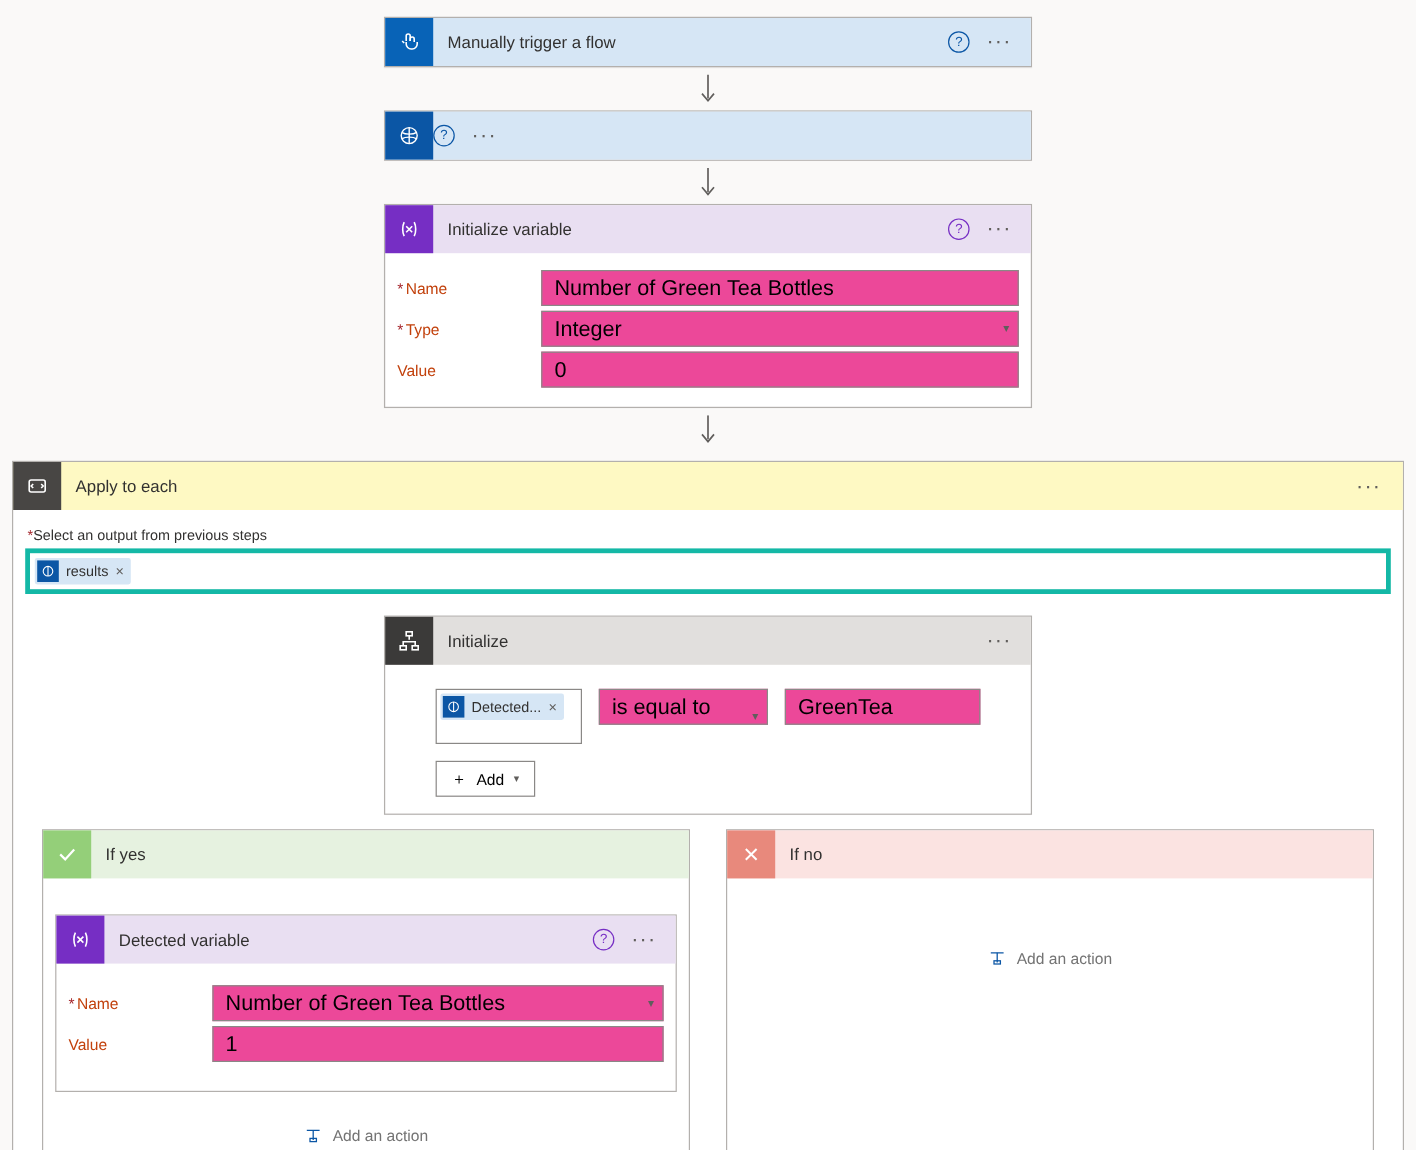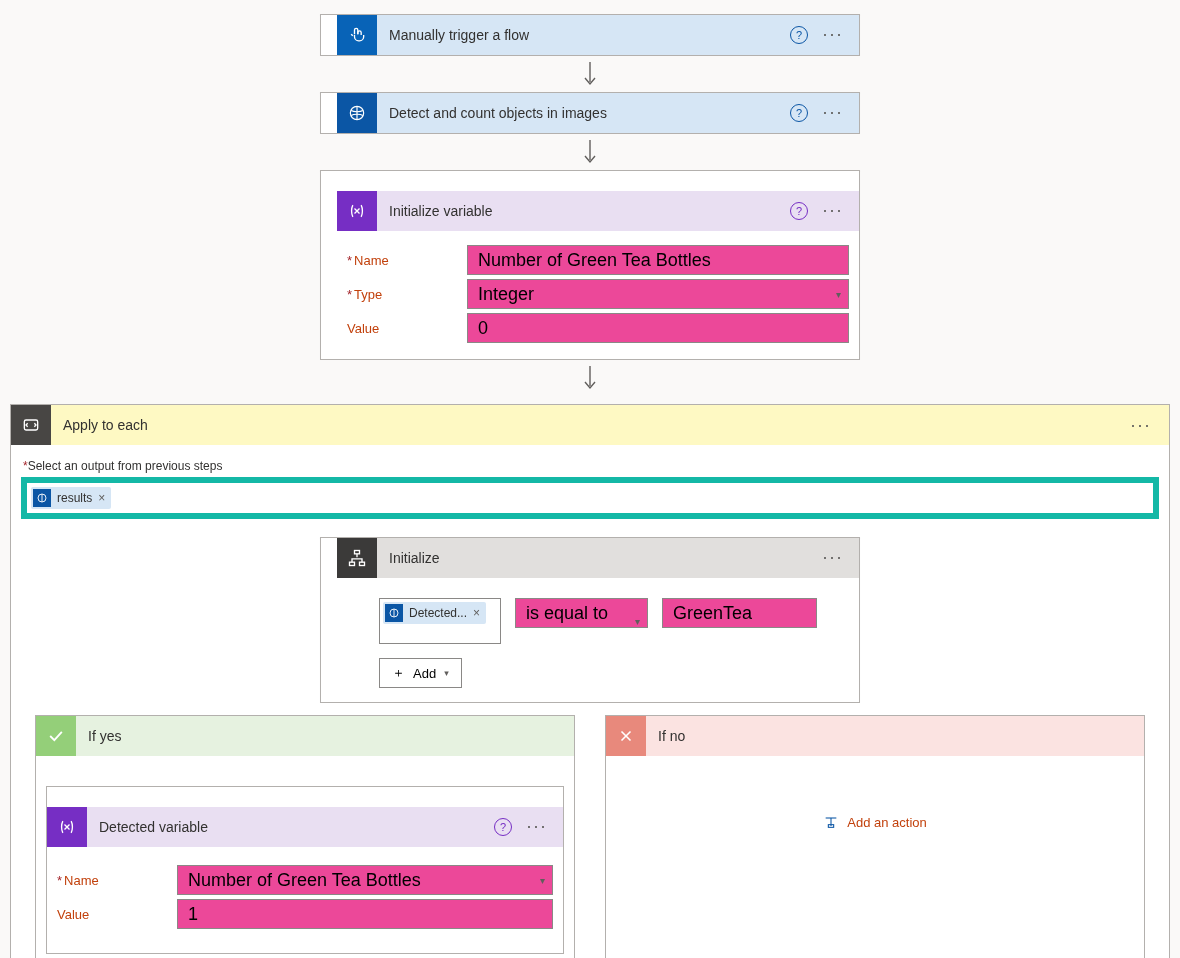--- a/index.html
+++ b/index.html
@@ -13,31 +13,30 @@
     }
     .flow-col { display: flex; flex-direction: column; align-items: center; }
     .arrow-down { display: flex; justify-content: center; padding: 6px 0 4px; }
     .arrow-down svg { width: 14px; height: 26px; }
 
     .card {
       width: 540px;
       border: 1px solid #b3b0ad;
       background: #fff;
       box-shadow: 0 0.3px 0.9px rgba(0,0,0,.1);
-      padding-left: 16px;
     }
     .card-header {
       display: flex;
       align-items: center;
       height: 40px;
       padding-right: 10px;
       border-bottom: 1px solid transparent;
     }
     .hdr-blue   { background: #d6e6f5; }
-    .hdr-purple { background: #e9dff2; margin-top: 20px; }
+    .hdr-purple { background: #e9dff2; }
     .hdr-gray   { background: #e1dfdd; }
 
     .icon-tile {
       width: 40px; height: 40px;
       display: flex; align-items: center; justify-content: center;
       flex-shrink: 0;
     }
     .tile-blue    { background: #0863b7; }
     .tile-darkblue{ background: #0b56a5; }
     .tile-purple  { background: #762ec4; }
@@ -77,21 +76,21 @@
       margin-top: 8px;
     }
     .big-card .card-body { padding: 14px 10px 20px; }
     .big-header {
       display: flex; align-items: center; height: 40px;
       background: #fef9c3; padding-right: 12px;
     }
 
     .sub-label { font-size: 12px; color: #323130; margin: 0 0 4px 2px; }
     .token-box {
-      border: 6px solid #14b8a6; padding: 4px; min-height: 32px;
+      border: 4px solid #14b8a6; padding: 4px; min-height: 32px;
       display: flex; align-items: flex-start; margin-bottom: 18px;
     }
     .token {
       background: #d6e6f5; border-radius: 2px; padding: 2px 6px 2px 2px;
       display: inline-flex; align-items: center; font-size: 12px;
     }
     .token .micro-tile {
       width: 18px; height: 18px; background: #0b56a5; margin-right: 6px;
       display: flex; align-items: center; justify-content: center;
     }
@@ -119,21 +118,21 @@
     .bh-icon {
       width: 40px; height: 40px; display: flex; align-items: center; justify-content: center;
     }
     .bhi-yes { background: #94cf79; }
     .bhi-no  { background: #e8897c; }
     .branch-body { padding: 30px 10px 30px; }
 
     .inner-card { border: 1px solid #b3b0ad; }
     .add-action {
       display: flex; align-items: center; justify-content: center; gap: 8px;
-      color: #c2410c; font-size: 13px; cursor: pointer; padding: 28px 0 8px;
+      color: #737373; font-size: 13px; cursor: pointer; padding: 28px 0 8px;
     }
     .add-action svg { width: 16px; height: 16px; }
 
     svg { display: block; }
   </style>
 </head>
 <body>
 
 <div class="flow-col">
 
@@ -163,21 +162,20 @@
   <div class="card">
     <div class="card-header hdr-blue">
       <div class="icon-tile tile-darkblue">
         <svg width="20" height="20" viewBox="0 0 24 24" fill="none" stroke="#fff" stroke-width="1.4">
           <circle cx="12" cy="12" r="8"></circle>
             <path d="M12 4v16"></path>
             <path d="M5 9c3 2 11 2 14 0"></path>
             <path d="M5 15c3-2 11-2 14 0"></path>
         </svg>
       </div>
-      <div class="hdr-title">Detect and count objects in images</div>
       <div class="hdr-help">?</div>
       <div class="hdr-more">···</div>
     </div>
   </div>
 
   <div class="arrow-down">
     <svg viewBox="0 0 14 26">
         <line x1="7" y1="0" x2="7" y2="20" stroke="#605e5c" stroke-width="1.4"></line>
         <polyline points="2,16 7,22 12,16" fill="none" stroke="#605e5c" stroke-width="1.4"></polyline>
       </svg>

